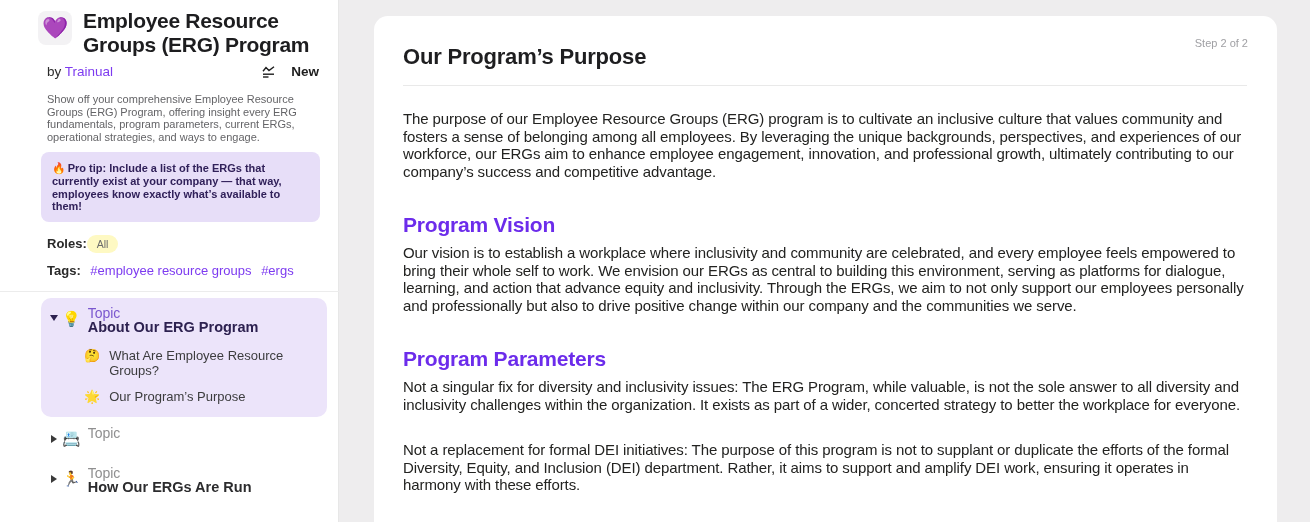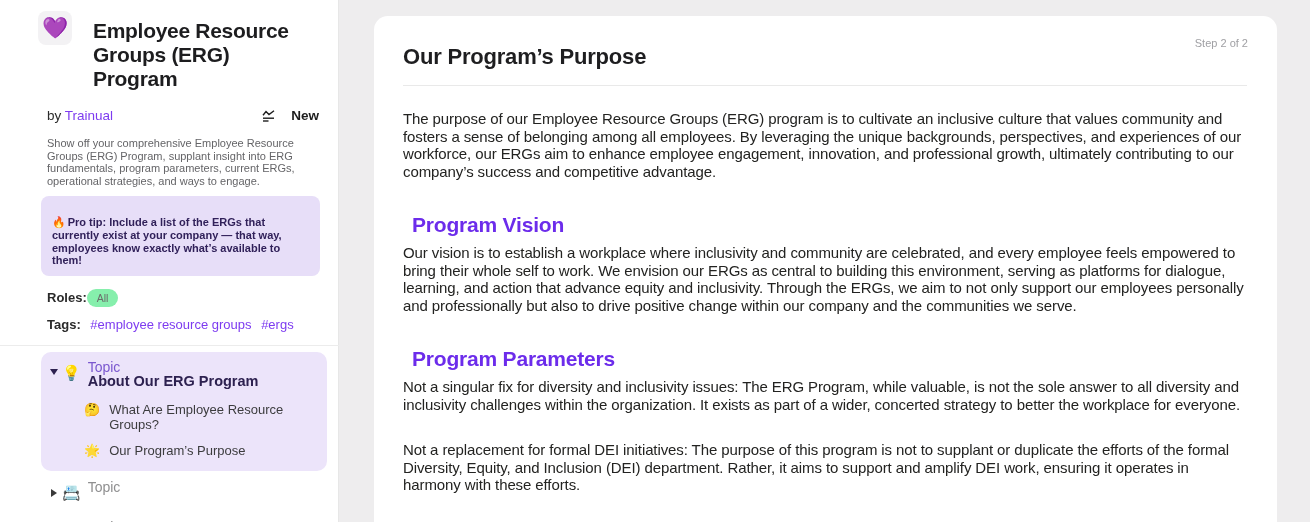--- a/index.html
+++ b/index.html
@@ -25,45 +25,45 @@
     background:#ffffff;border-right:1px solid #e7e7e7;
   }
   .sidebar-inner{padding:9px 19px 0 38px;}
   .logo-row{display:flex;align-items:flex-start;gap:11px;}
   .logo-emoji{
     flex:0 0 auto;width:34px;height:34px;margin-top:2px;
     background:#f3f2f4;border-radius:8px;
     display:flex;align-items:center;justify-content:center;font-size:21px;
   }
   .sidebar-title{
-    margin:10px;font-size:21px;line-height:24px;font-weight:bold;color:#1d1d1f;
+    margin:0;font-size:21px;line-height:24px;font-weight:bold;color:#1d1d1f;
     letter-spacing:-0.3px;width:240px;
   }
   .byline-row{
     display:flex;justify-content:space-between;align-items:flex-end;
     margin:7px 0 0 9px;
   }
   .byline{font-size:13.5px;color:#2b2b2b;}
   .byline a{color:var(--brand-link);text-decoration:none;}
   .new-badge{display:flex;align-items:center;gap:16px;font-size:13.5px;font-weight:bold;color:#1d1d1d;}
   .description{
     margin:14px 0 0 9px;width:276px;
     font-size:11px;line-height:12.6px;color:#646467;
   }
   .protip{
     margin:9px 0 0 3px;width:279px;
     background:var(--protip-bg);border-radius:8px;
-    padding:20px 11px 9px;
+    padding:10px 11px 9px;
     font-size:11px;line-height:12.6px;font-weight:bold;color:var(--protip-text);
   }
   .protip .fire{margin-right:2px;}
   .roles-row{margin:13px 0 0 9px;display:flex;align-items:center;
     font-size:13px;font-weight:bold;color:#2a2a2a;}
   .pill{
-    background:#86efac;color:#6b6b6b;font-size:10.5px;font-weight:normal;
+    background:#fef9c3;color:#6b6b6b;font-size:10.5px;font-weight:normal;
     padding:3px 10px;border-radius:999px;
   }
   .tags-row{margin:10px 0 0 9px;font-size:13px;font-weight:bold;color:#2a2a2a;}
   .tags-row a{color:var(--brand-link);font-weight:normal;text-decoration:none;margin-left:6px;text-align:right;}
   .sidebar-divider{border:none;border-top:1px solid #ececec;margin:13px 0 0 -38px;width:339px;}
 
   .topics{margin:6px 12px 0 3px;}
   .topic-expanded{
     background:var(--sidebar-highlight);border-radius:10px;
     padding:9px 8px 13px 4px;width:286px;
@@ -91,21 +91,21 @@
     padding:12px 30px 0 29px;
   }
   .step{position:absolute;top:21px;right:29px;font-size:11px;color:#a0a0a4;}
   .page-title{
     margin:15px 0 0;font-size:22px;line-height:27px;font-weight:bold;color:#1e1e20;
     letter-spacing:-0.2px;
   }
   .title-divider{border:none;border-top:1px solid #e9e9e9;margin:15px 0 0;}
   .doc{margin-top:24px;}
   .doc p{margin:0 0 28px;font-size:15px;line-height:17.5px;color:#232321;letter-spacing:-0.1px;}
-  .doc h2{margin:32px 9px 7px;font-size:21px;line-height:25px;font-weight:bold;color:var(--accent);letter-spacing:-0.2px;}
+  .doc h2{margin:32px 0 7px;font-size:21px;line-height:25px;font-weight:bold;color:var(--accent);letter-spacing:-0.2px;}
 </style>
 </head>
 <body>
 
 <aside class="sidebar">
   <div class="sidebar-inner">
     <div class="logo-row">
       <span class="logo-emoji">💜</span>
       <h1 class="sidebar-title">Employee Resource Groups (ERG) Program</h1>
     </div>
@@ -118,21 +118,21 @@
       <span class="new-badge">
         <svg width="13" height="12" viewBox="0 0 13 12">
           <polyline points="1,5.2 4,1.6 7,4.6 12,0.8" fill="none" stroke="#1d1d1d" stroke-width="1.4"></polyline>
           <line x1="1" y1="8.2" x2="12" y2="8.2" stroke="#1d1d1d" stroke-width="1.4"></line>
           <line x1="1" y1="11" x2="6.5" y2="11" stroke="#1d1d1d" stroke-width="1.4"></line>
         </svg>
         <span>New</span>
       </span>
     </div>
 
-    <p class="description">Show off your comprehensive Employee Resource Groups (ERG) Program, supplant insight into ERG fundamentals, program parameters, current ERGs, operational strategies, and ways to engage.</p>
+    <p class="description">Show off your comprehensive Employee Resource Groups (ERG) Program, offering insight every ERG fundamentals, program parameters, current ERGs, operational strategies, and ways to engage.</p>
 
     <div class="protip">
       <span class="fire">🔥</span><span>Pro tip: Include a list of the ERGs that currently exist at your company — that way, employees know exactly what’s available to them!</span>
     </div>
 
     <div class="roles-row">
       <span>Roles:</span>
       <span class="pill">All</span>
     </div>
 

